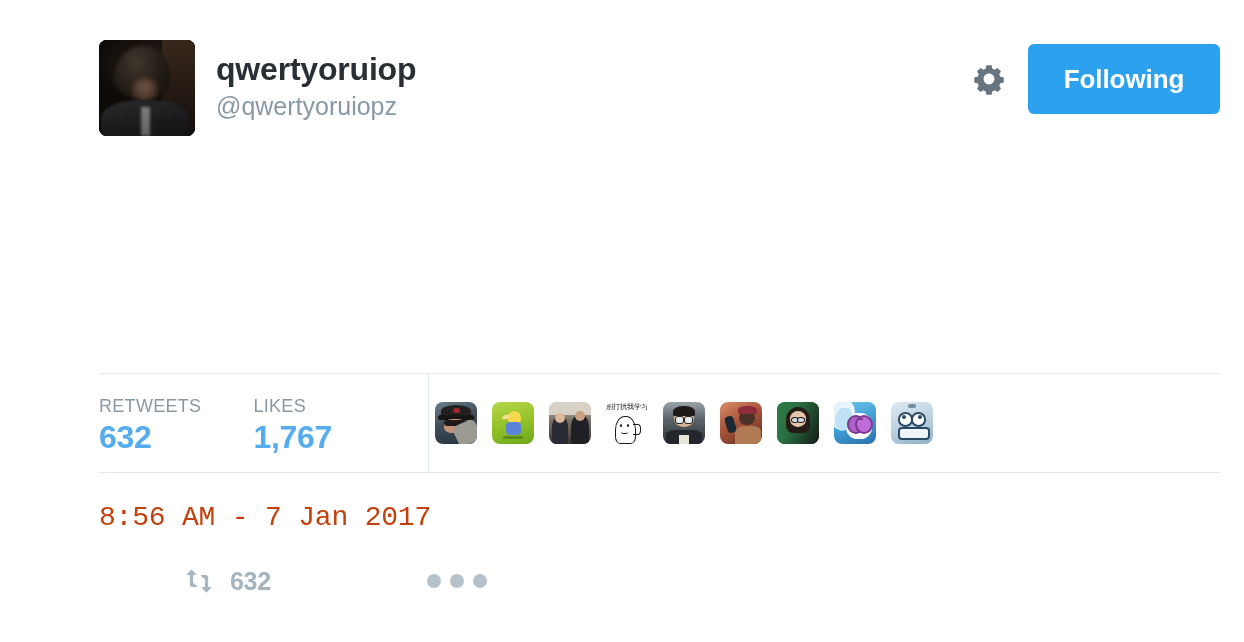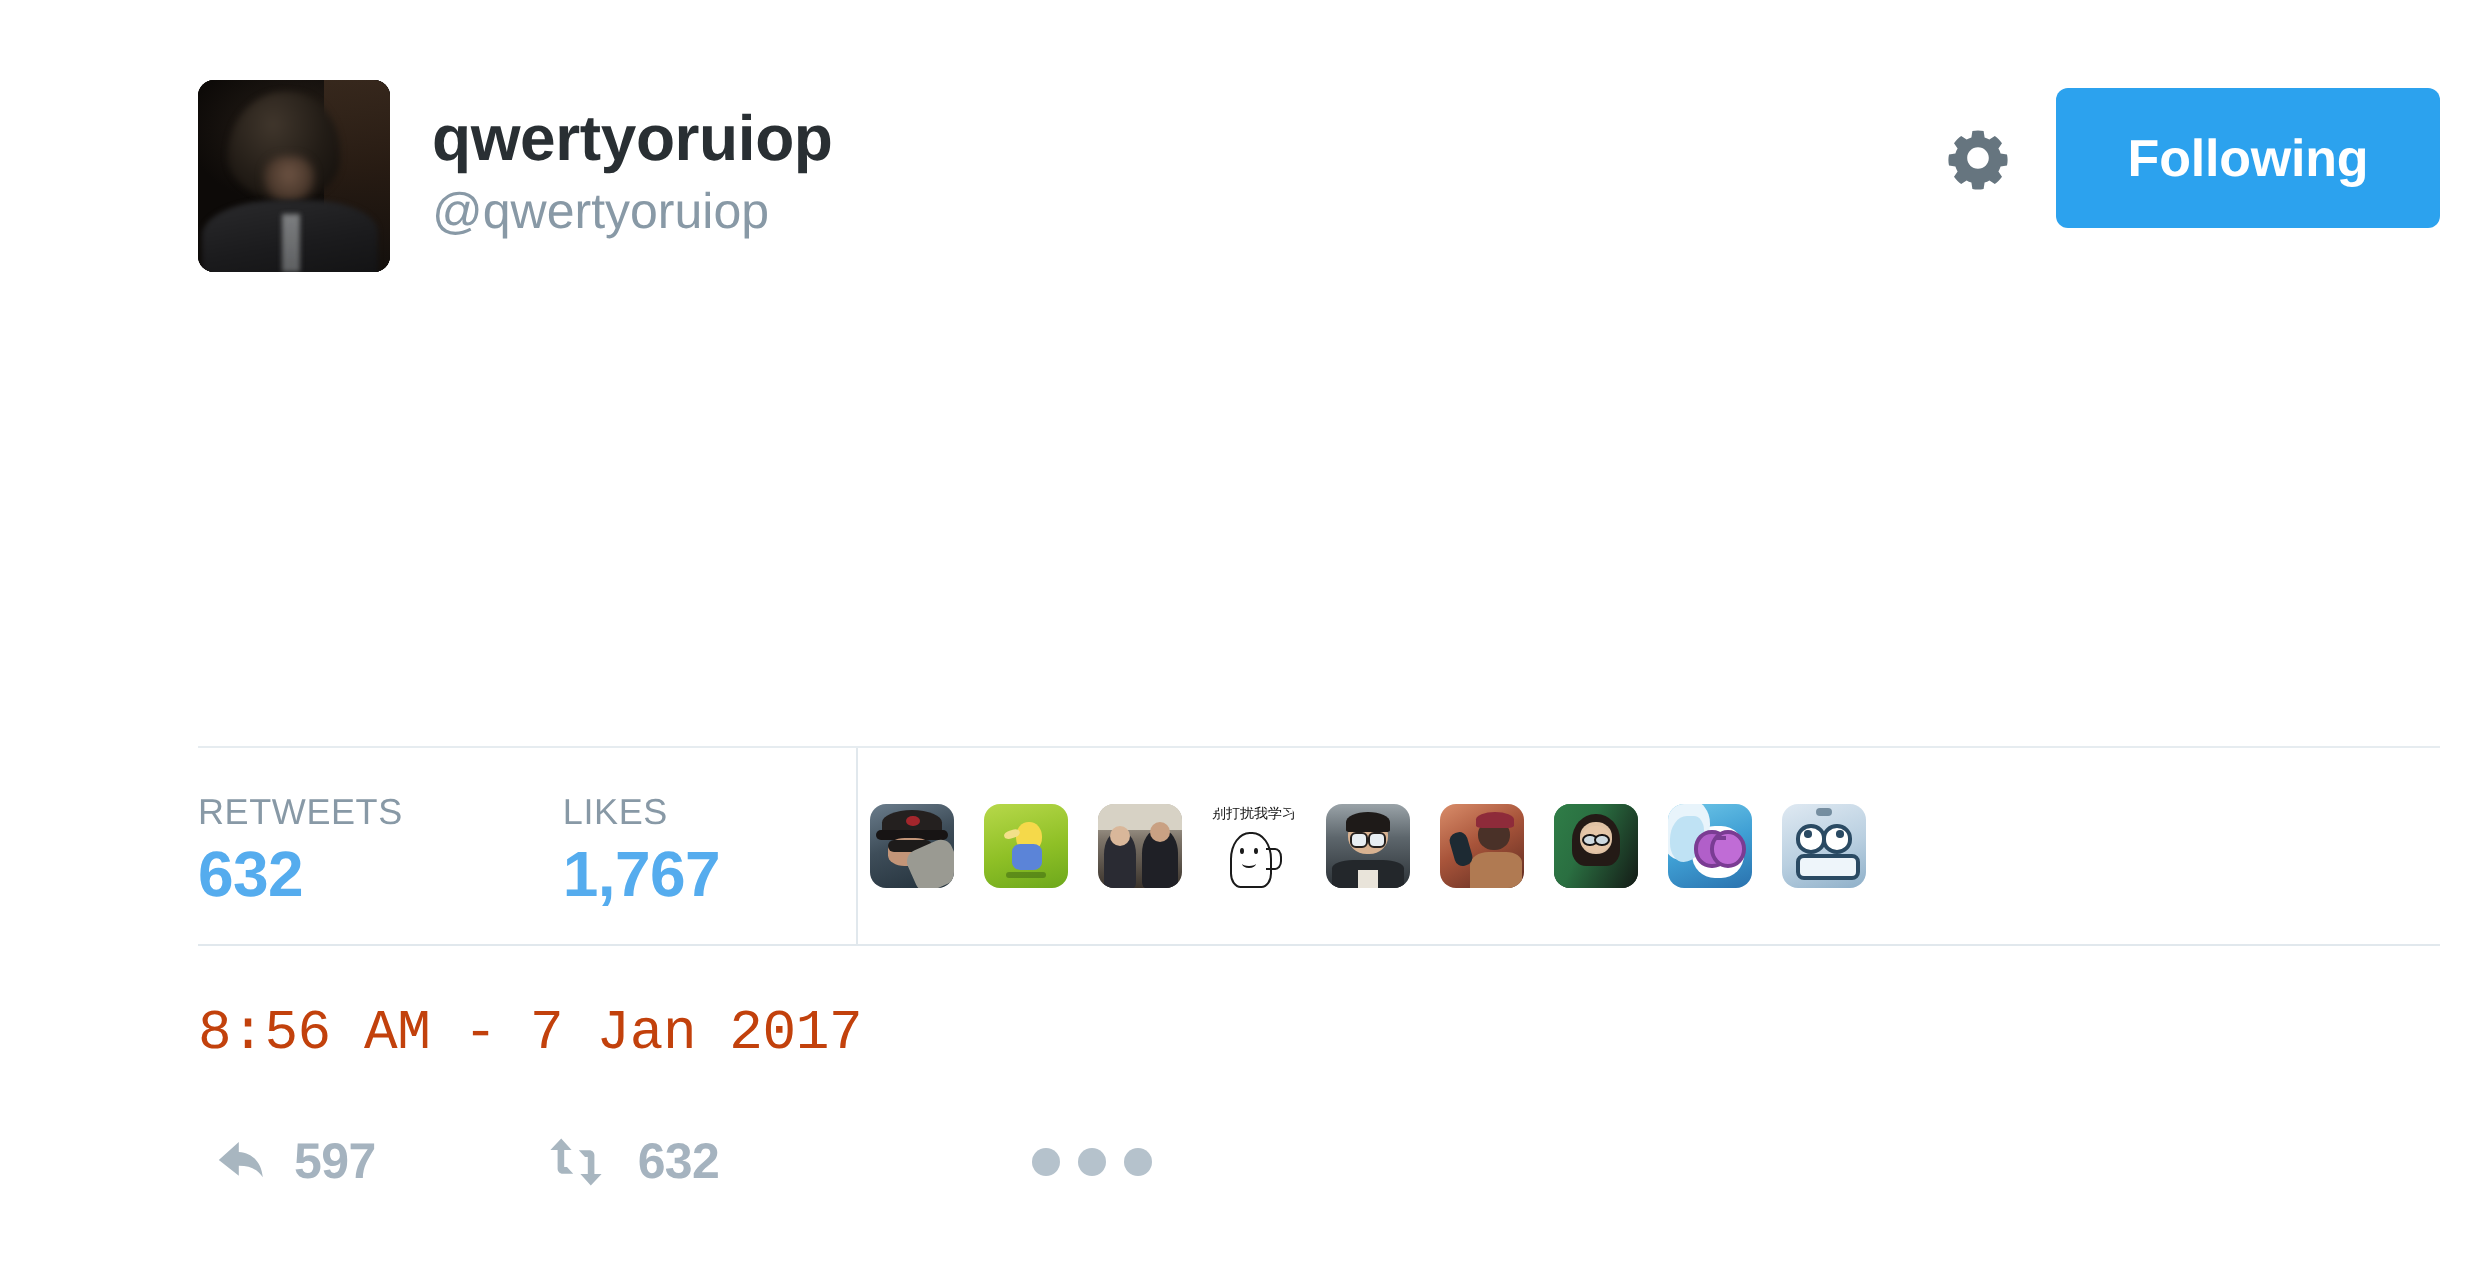--- a/index.html
+++ b/index.html
@@ -178,21 +178,20 @@
     border-bottom: 1px solid #e1e8ed;
     box-sizing: border-box;
     display: flex;
     align-items: stretch;
   }
   .stats-group {
     display: flex;
     width: 329px;
     padding-top: 21px;
     box-sizing: border-box;
-    gap: 28px;
   }
   .stat {
     margin-right: 52px;
   }
   .stat-label {
     font-size: 18px;
     color: #8899a6;
     letter-spacing: 0.3px;
     line-height: 22px;
   }
@@ -377,21 +376,21 @@
       <div class="av-bg"></div>
       <div class="av-wall"></div>
       <div class="av-hair"></div>
       <div class="av-face"></div>
       <div class="av-body"></div>
       <div class="av-zip"></div>
     </div>
 
     <div class="names">
       <div class="display-name">qwertyoruiop</div>
-      <div class="handle">@qwertyoruiop</div>
+      <div class="handle">@qwertyoruiopz</div>
     </div>
 
     <div class="header-actions">
       <button class="gear-btn" aria-label="settings">
         <svg width="36" height="36" viewBox="0 0 36 36">
           <g fill="#66757F">
             <path d="M18 4.2c-1.0 0-1.9.1-2.8.3l-.5 3.2c-.9.3-1.7.6-2.4 1.1l-2.7-1.8c-1.4 1-2.6 2.2-3.6 3.6l1.8 2.7c-.5.7-.8 1.5-1.1 2.4l-3.2.5c-.2.9-.3 1.8-.3 2.8s.1 1.9.3 2.8l3.2.5c.3.9.6 1.7 1.1 2.4l-1.8 2.7c1 1.4 2.2 2.6 3.6 3.6l2.7-1.8c.7.5 1.5.8 2.4 1.1l.5 3.2c.9.2 1.8.3 2.8.3s1.9-.1 2.8-.3l.5-3.2c.9-.3 1.7-.6 2.4-1.1l2.7 1.8c1.4-1 2.6-2.2 3.6-3.6l-1.8-2.7c.5-.7.8-1.5 1.1-2.4l3.2-.5c.2-.9.3-1.8.3-2.8s-.1-1.9-.3-2.8l-3.2-.5c-.3-.9-.6-1.7-1.1-2.4l1.8-2.7c-1-1.4-2.2-2.6-3.6-3.6l-2.7 1.8c-.7-.5-1.5-.8-2.4-1.1l-.5-3.2c-.9-.2-1.8-.3-2.8-.3zM18 12.6c3 0 5.4 2.4 5.4 5.4s-2.4 5.4-5.4 5.4-5.4-2.4-5.4-5.4 2.4-5.4 5.4-5.4z"></path>
           </g>
         </svg>
       </button>
@@ -480,28 +479,20 @@
           <span class="p2"></span>
           <span class="mo"></span>
       </div>
     </div>
   </div>
 
   <div class="timestamp">8:56 AM - 7 Jan 2017</div>
 
   <div class="actions">
 
-    <div class="action">
-      <span class="a-ico">
-        <svg width="32" height="26" viewBox="0 0 32 26">
-          <path fill="#A8B6C0" d="M12.6 3.0v5.0C5.6 8.6 1.4 13.1 0.6 20.6c2.6-3.9 6.2-5.7 11.9-5.7h.1v5.0L22.6 12 12.6 3.0z" transform="scale(-1,1) translate(-32,0)"></path>
-        </svg>
-      </span>
-      <span class="a-count">597</span>
-    </div>
 
     <div class="sp-1"></div>
 
     <div class="action">
       <span class="a-ico">
         <svg width="34" height="26" viewBox="0 0 34 26">
           <g fill="#A8B6C0">
             <path d="M9.6 1.2L4.2 7.0h3.6v9.4c0 1.4 1.1 2.5 2.5 2.5h5.3l-3.1-3.4h-1.4V7.0h3.7L9.6 1.2z"></path>
             <path d="M24.4 24.8l5.4-5.8h-3.6V9.6c0-1.4-1.1-2.5-2.5-2.5h-5.3l3.1 3.4h1.4v8.5h-3.7l5.2 5.8z"></path>
           </g>

